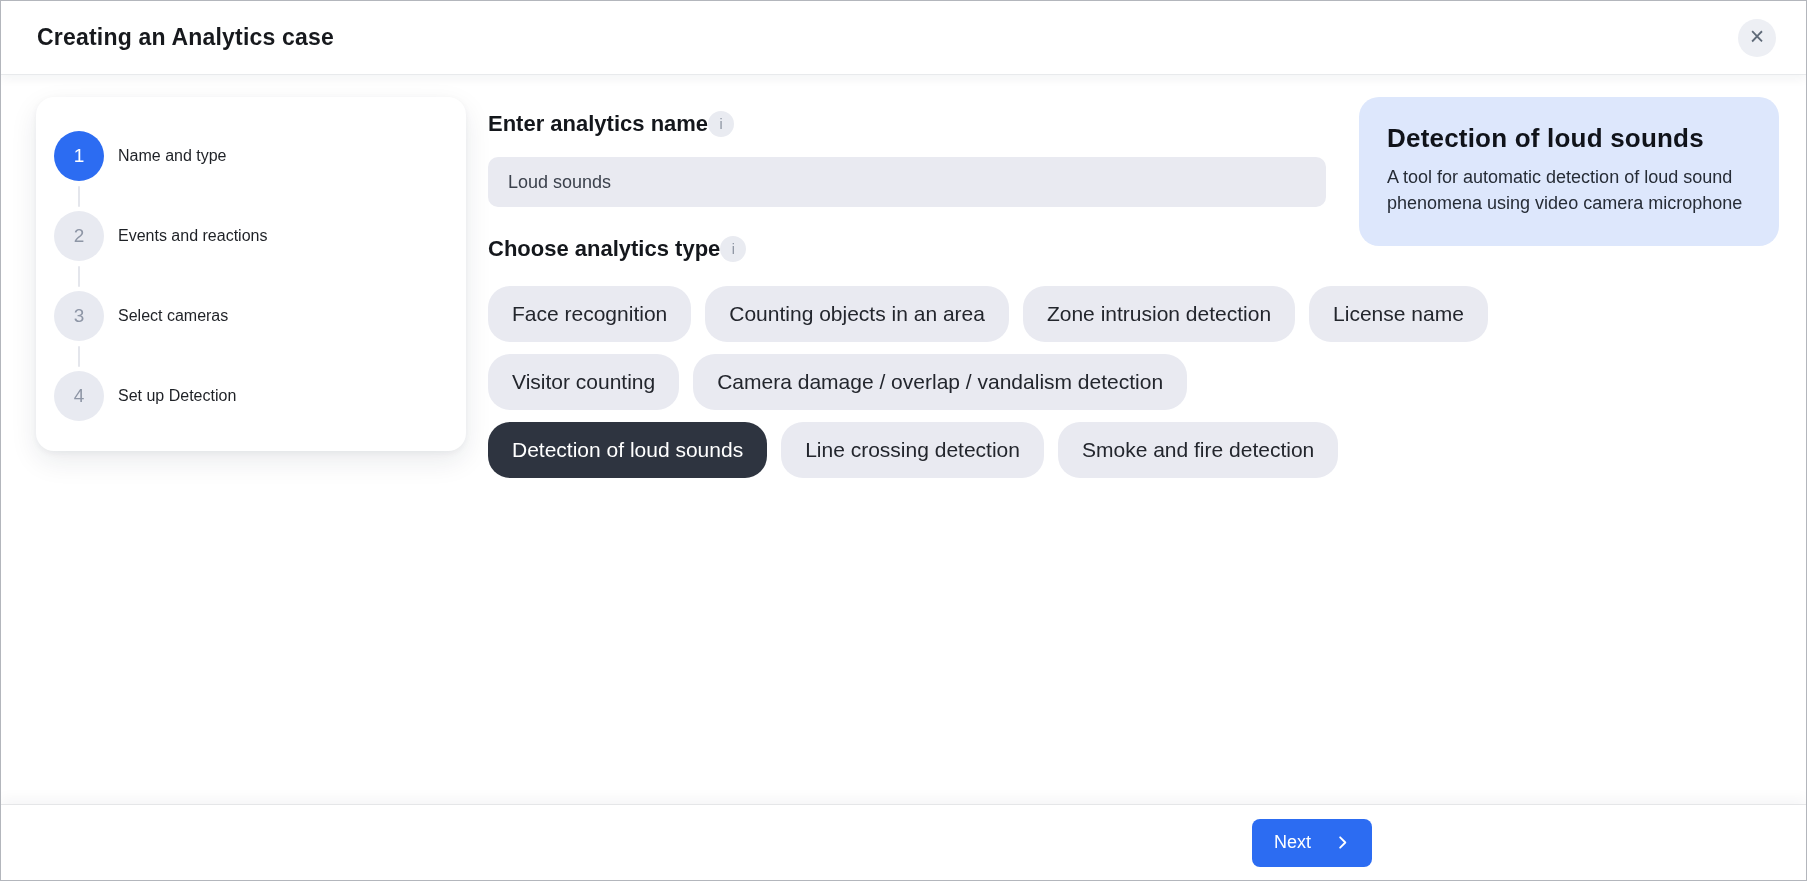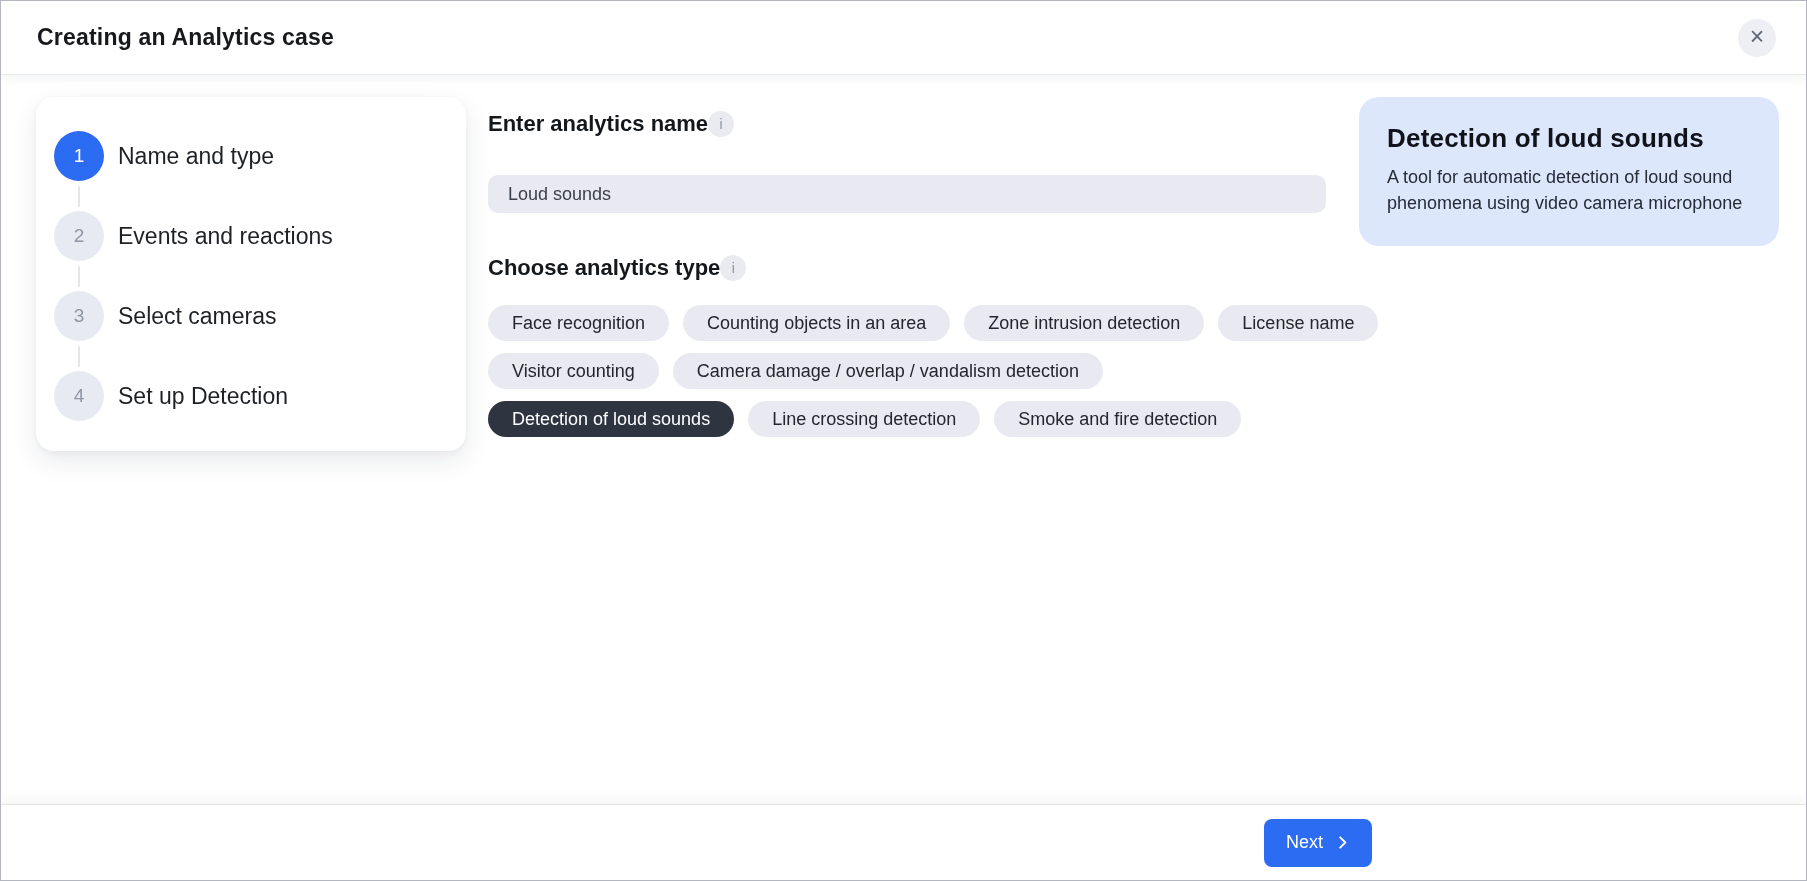--- a/index.html
+++ b/index.html
@@ -106,21 +106,21 @@
     content: "";
     position: absolute;
     left: 24px;
     top: 55px;
     width: 2px;
     height: 21px;
     background: #e4e6ec;
     border-radius: 1px;
   }
   .step-label {
-    font-size: 23px;
+    font-size: 16px;
     color: #1e2126;
   }
 
   
   .main-col {
     flex: none;
     width: 838px;
     margin-left: 22px;
     padding-top: 14px;
   }
@@ -139,49 +139,49 @@
     border-radius: 50%;
     background: #e9ebf1;
     color: #8b92a0;
     font-size: 14px;
     display: flex;
     align-items: center;
     justify-content: center;
     cursor: pointer;
   }
   .name-input {
-    margin-top: 38px;
+    margin-top: 20px;
     display: block;
     width: 100%;
-    height: 38px;
+    height: 50px;
     border: none;
     border-radius: 10px;
     background: #e9eaf1;
     padding: 0 20px;
     font-family: inherit;
     font-size: 18px;
     color: #3b414c;
     outline: none;
   }
-  .type-head { margin-top: 42px; }
+  .type-head { margin-top: 29px; }
   .chips { margin-top: 24px; }
   .chip-row {
     display: flex;
     gap: 14px;
     margin-bottom: 12px;
   }
   .chip {
-    height: 36px;
+    height: 56px;
     padding: 0 24px;
     border: none;
     border-radius: 22px;
     background: #e9eaf1;
     color: #23262d;
     font-family: inherit;
-    font-size: 18px;
+    font-size: 21px;
     white-space: nowrap;
     cursor: pointer;
   }
   .chip.selected {
     background: #2e3440;
     color: #ffffff;
   }
 
   
   .info-card {
@@ -215,21 +215,21 @@
     align-items: center;
     justify-content: flex-end;
     padding-right: 434px;
     position: relative;
     z-index: 3;
   }
   .next-btn {
     height: 48px;
     display: inline-flex;
     align-items: center;
-    gap: 12px;
+    gap: 24px;
     padding: 0 22px;
     background: #2c6cf2;
     color: #ffffff;
     border: none;
     border-radius: 8px;
     font-family: inherit;
     font-size: 18px;
     cursor: pointer;
   }
   .next-btn svg { display: block; }

